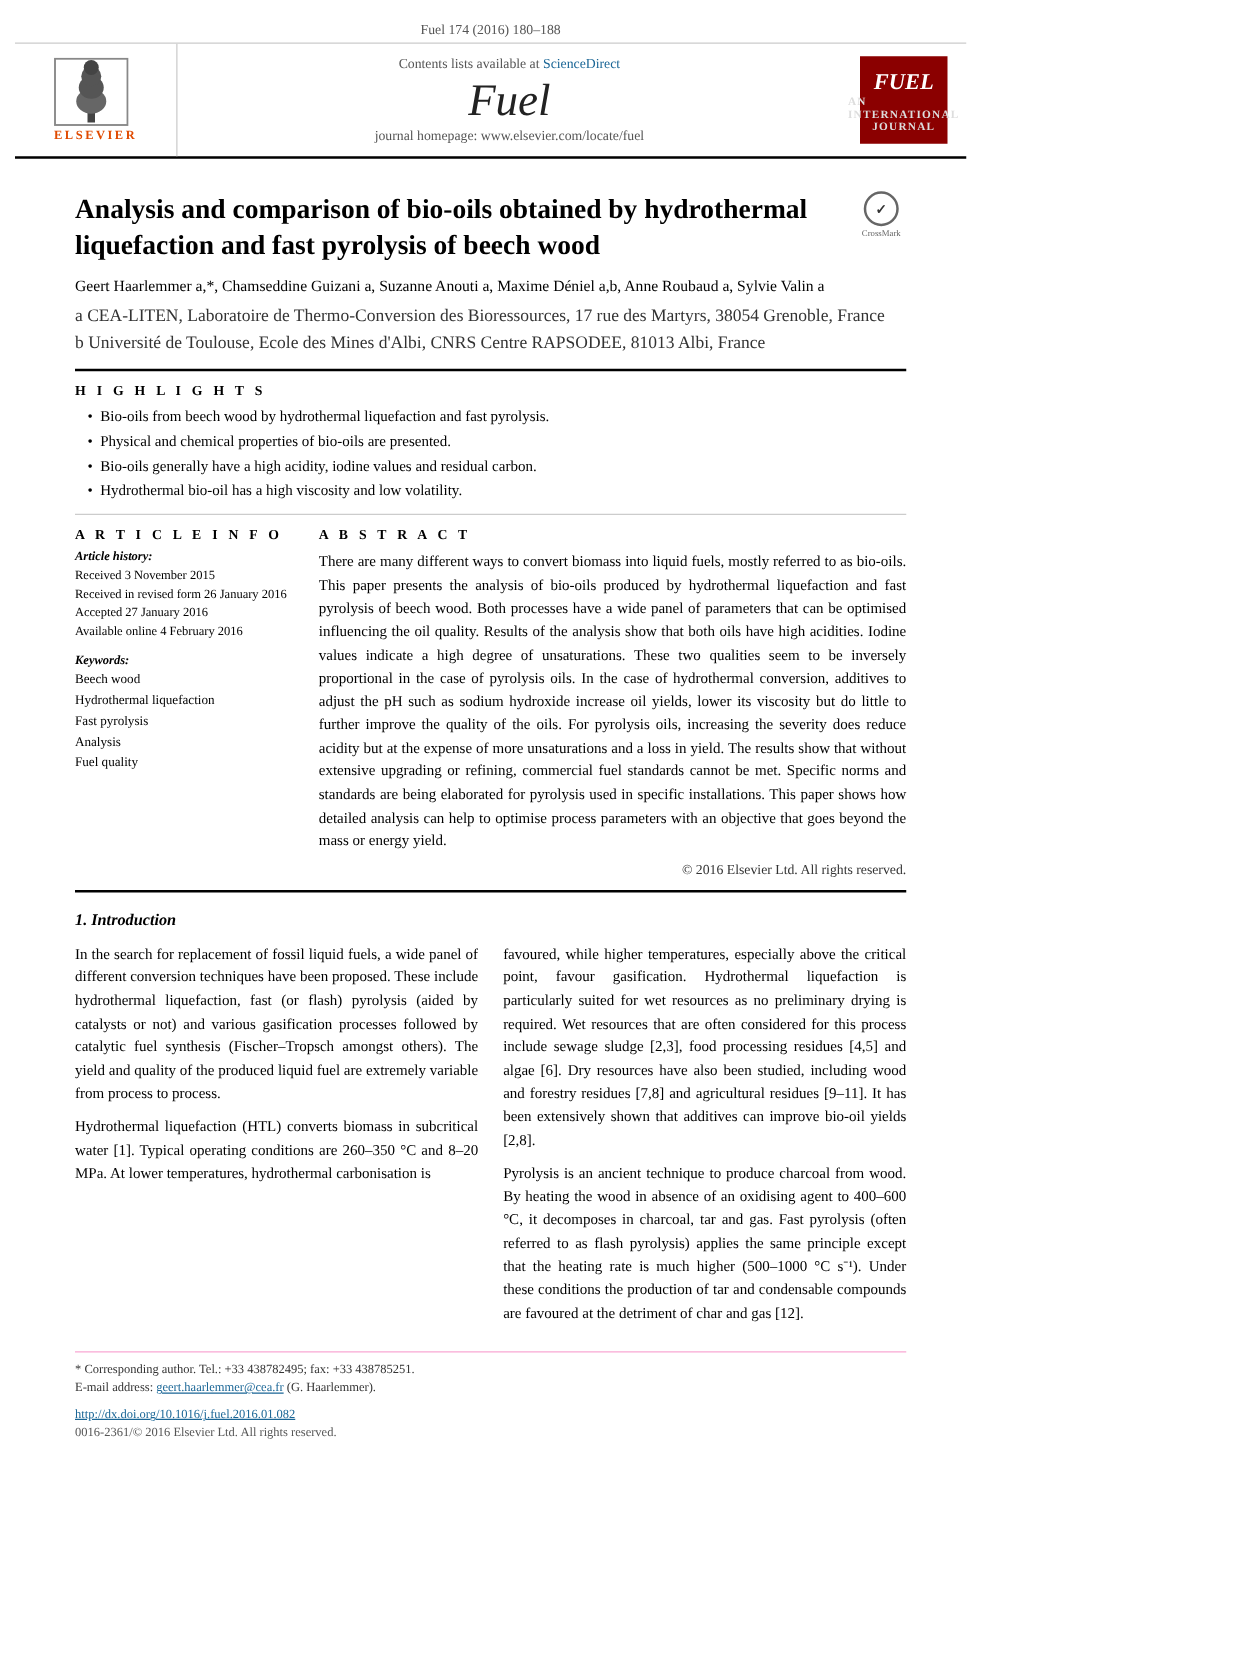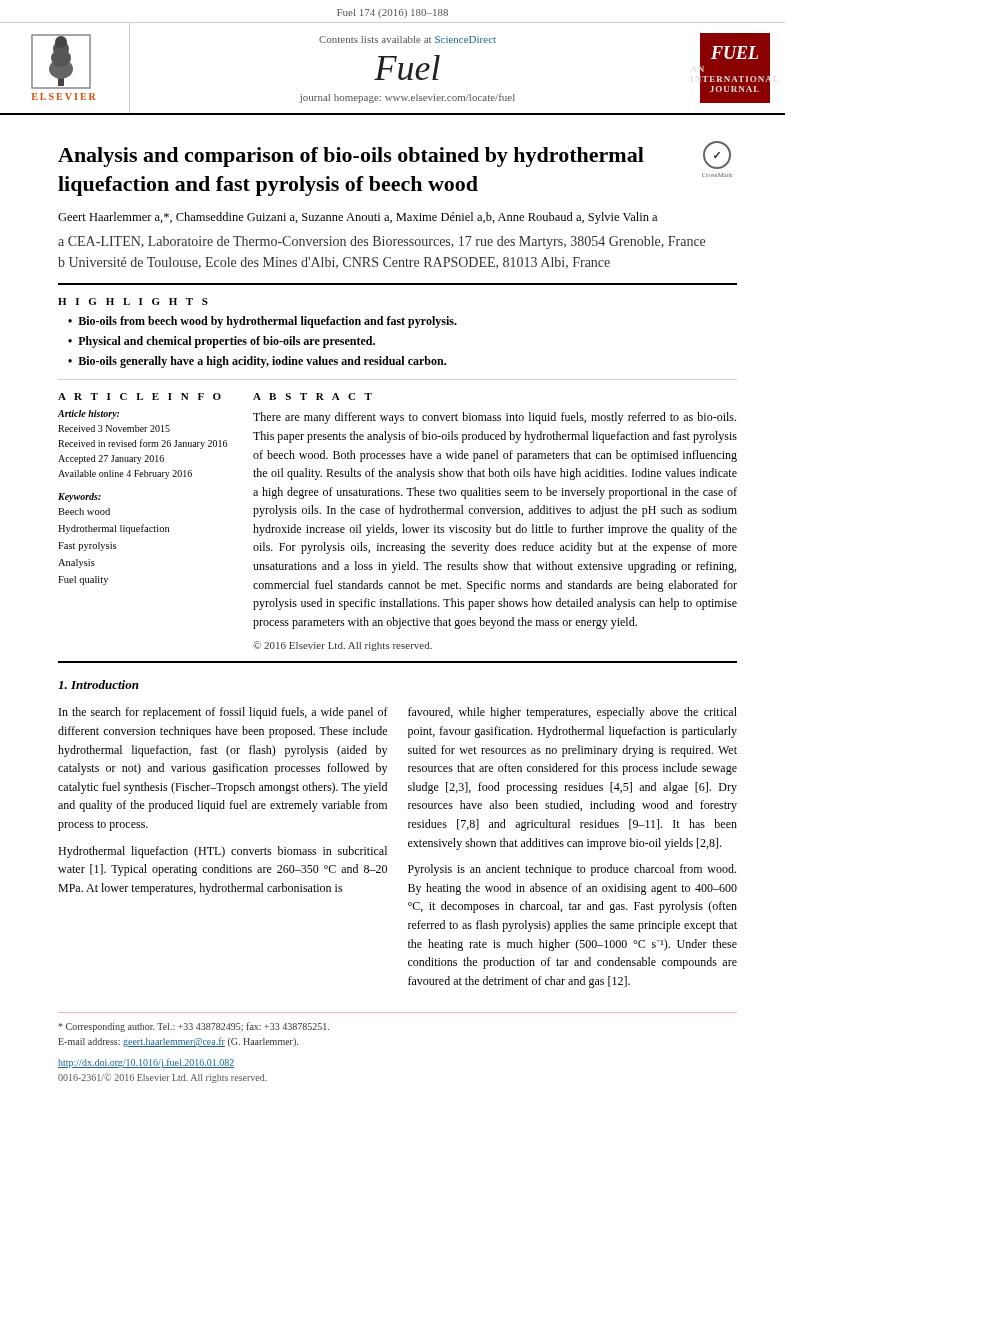--- a/index.html
+++ b/index.html
@@ -9,21 +9,21 @@
       font-size: 13px;
       color: #000;
       width: 992px;
       min-height: 1323px;
     }
 
     .page-wrapper {
       width: 785px;
       min-height: 1323px;
       background: #fff;
-      padding: 0;
+      padding: 12px;
     }
 
     
     .top-bar {
       text-align: center;
       padding: 6px 0 4px 0;
       font-size: 11px;
       color: #555;
       border-bottom: 1px solid #ccc;
     }
@@ -111,21 +111,20 @@
     .fuel-badge-small {
       font-size: 9px;
       font-style: normal;
       color: #ddd;
       letter-spacing: 1px;
     }
 
     
     .main-content {
       padding: 18px 48px 20px 48px;
-      margin-left: 10px;
     }
 
     
     .article-title-section {
       display: flex;
       align-items: flex-start;
       margin-bottom: 10px;
       margin-top: 8px;
     }
     .article-title {
@@ -185,21 +184,20 @@
       font-weight: bold;
       letter-spacing: 3px;
       text-transform: uppercase;
       margin-bottom: 6px;
       color: #000;
     }
     .highlights-list {
       list-style: none;
       padding: 0;
       margin: 0 0 0 10px;
-      font-weight: bold;
     }
     .highlights-list li {
       font-size: 12px;
       margin-bottom: 3px;
       line-height: 1.4;
     }
     .highlights-list li::before {
       content: "•";
       margin-right: 6px;
     }
@@ -249,20 +247,21 @@
       color: #000;
     }
     .abstract-text {
       font-size: 12px;
       line-height: 1.55;
       text-align: justify;
       color: #000;
     }
     .copyright-line {
       font-size: 11px;
+      text-align: right;
       margin-top: 8px;
       color: #333;
     }
 
     
     .section-number {
       font-size: 13px;
       font-weight: bold;
       font-style: italic;
       margin-bottom: 4px;
@@ -372,20 +371,21 @@
     </div>
 
     <hr class="divider-thick">
 
     <div>
       <div class="section-heading-caps">H I G H L I G H T S</div>
       <ul class="highlights-list">
         <li>Bio-oils from beech wood by hydrothermal liquefaction and fast pyrolysis.</li>
         <li>Physical and chemical properties of bio-oils are presented.</li>
         <li>Bio-oils generally have a high acidity, iodine values and residual carbon.</li>
+        <li>Hydrothermal bio-oil has a high viscosity and low volatility.</li>
       </ul>
     </div>
 
     <hr class="divider">
 
     <div class="two-col">
 
       <div class="col-left">
         <div class="section-heading-caps">A R T I C L E   I N F O</div>
         <div class="article-info-block">

